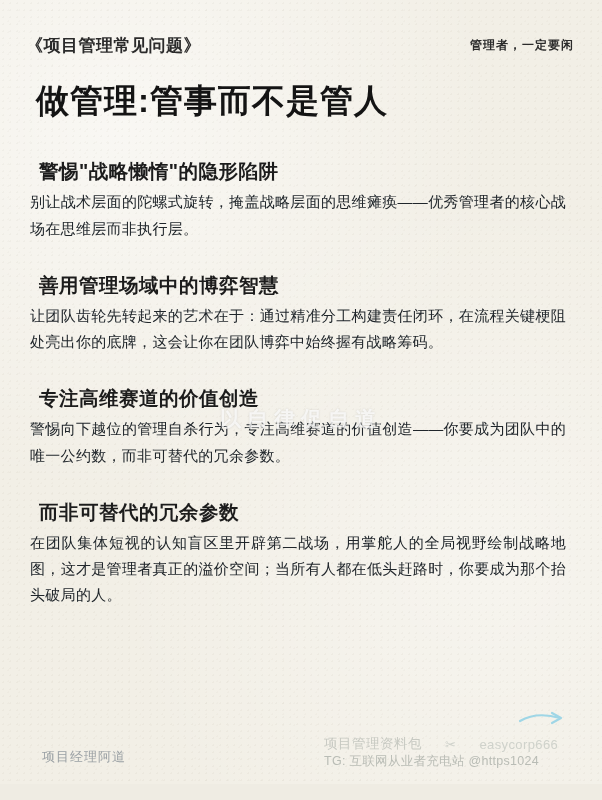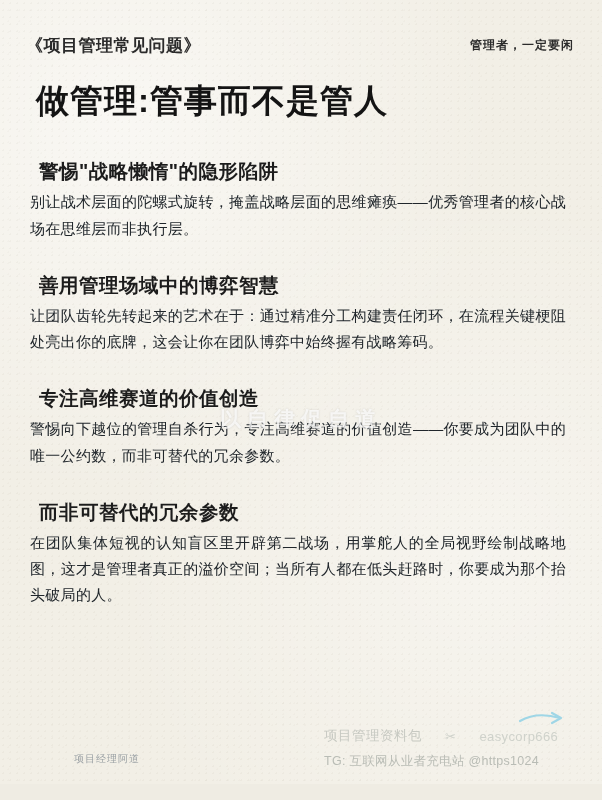--- a/index.html
+++ b/index.html
@@ -158,24 +158,23 @@
     position: absolute;
     left: 0;
     right: 0;
     bottom: 0;
     height: 70px;
   }
   .footer-left {
     position: absolute;
     left: 42px;
     bottom: 34px;
-    font-size: 10px;
+    font-size: 13px;
     color: #9aa0a4;
     letter-spacing: 1px;
-    margin-left: 32px;
   }
   .footer-right {
     position: absolute;
     right: 28px;
     bottom: 30px;
     text-align: left;
     width: 250px;
   }
   .fr-line1 {
     font-size: 13.5px;
@@ -189,21 +188,21 @@
   .fr-brand {
     color: #cfd2cb;
     font-size: 13px;
     letter-spacing: 0.4px;
   }
   .scissor {
     font-size: 13px;
     color: #cfd2cb;
   }
   .fr-line3 {
-    margin-top: 8px;
+    margin-top: 0;
     font-size: 12.5px;
     color: #b9bcb5;
     letter-spacing: 0.3px;
   }
   .bottom-strip {
     position: absolute;
     left: 0;
     right: 0;
     bottom: 0;
     height: 16px;

